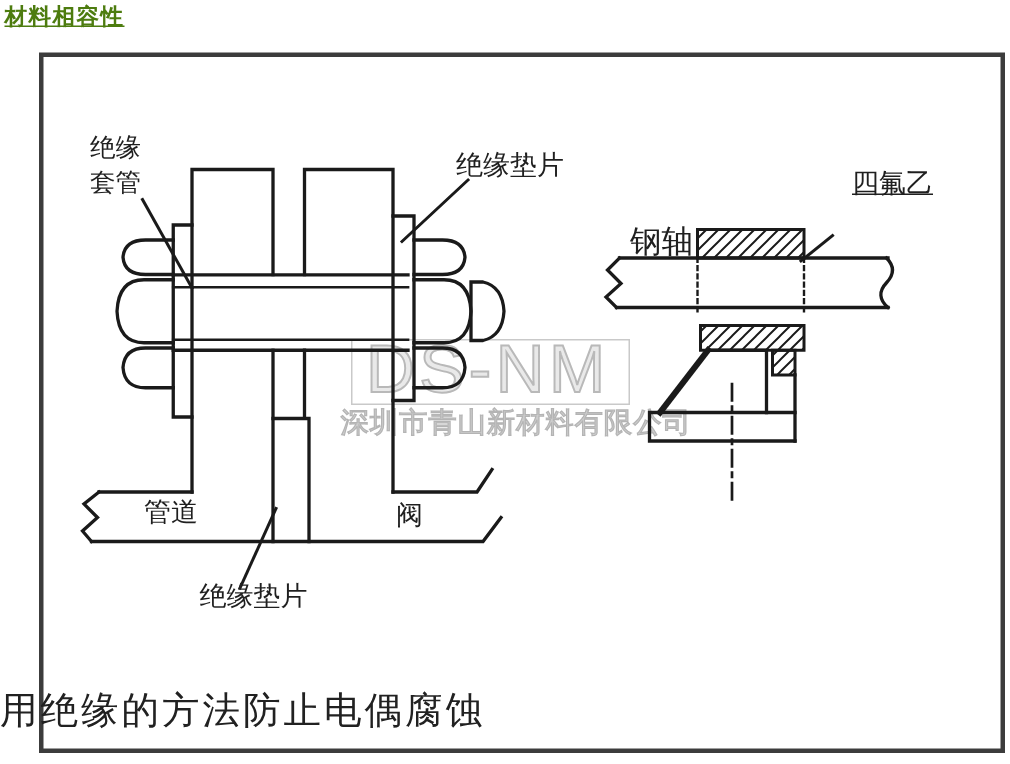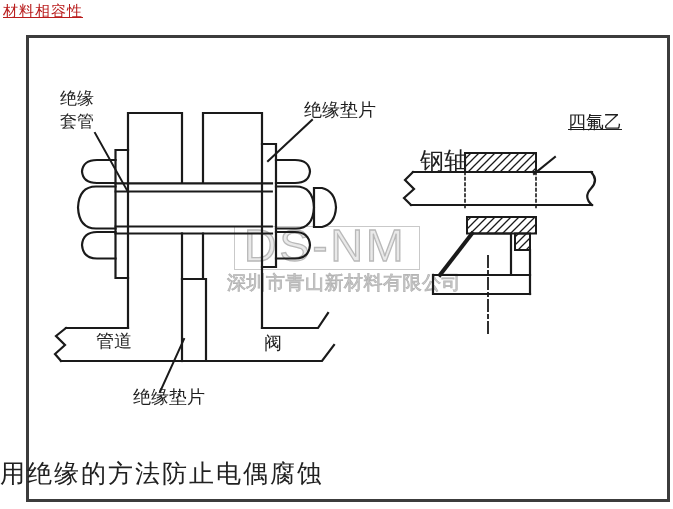--- a/index.html
+++ b/index.html
@@ -1,35 +1,35 @@
 <!DOCTYPE html>
 <html><head>
 <meta charset="utf-8">
 <style>
   html,body{margin:0;padding:0;background:#ffffff;}
   #page{
     position:relative;width:673px;height:509px;background:#ffffff;overflow:hidden;
     font-family:"Liberation Serif","DejaVu Serif",serif;color:#1f1f1f;
   }
   #doc-title{
-    position:absolute;left:3px;top:2px;font-size:15px;font-weight:normal;
-    color:#b91c1c;text-decoration:underline;letter-spacing:1px;white-space:nowrap;text-align:center;
+    position:absolute;left:3px;top:2px;font-size:15px;font-weight:bold;
+    color:#4d7c0f;text-decoration:underline;letter-spacing:1px;white-space:nowrap;text-align:center;
   }
   #figure-box{
     position:absolute;left:26px;top:35px;width:638px;height:461px;
     border:3px solid #3c3c3c;background:#ffffff;
   }
   #diagram-svg{position:absolute;left:0;top:0;width:673px;height:509px;}
   .dlabel{
     position:absolute;font-size:18px;line-height:22px;color:#1f1f1f;white-space:nowrap;
   }
   .dlabel .l2{display:block;}
   #label-sleeve{left:60px;top:87px;font-size:17px;line-height:23px;}
   #label-gasket-top{left:304px;top:99px;}
-  #label-steel-shaft{left:420px;top:150px;font-size:24px;}
+  #label-steel-shaft{left:420px;top:150px;font-size:21px;}
   #label-ptfe{left:558px;top:111px;}
   #label-ptfe .l1{padding-left:10px;text-decoration:underline;}
   #label-bearing{left:541px;top:254px;}
   #label-bearing .l2{padding-left:12px;}
   #label-pipe{left:96px;top:330px;}
   #label-valve{left:264px;top:332px;}
   #label-gasket-bottom{left:133px;top:386px;}
   
   #wm-frame{
     position:absolute;left:234px;top:226px;width:184px;height:42px;

